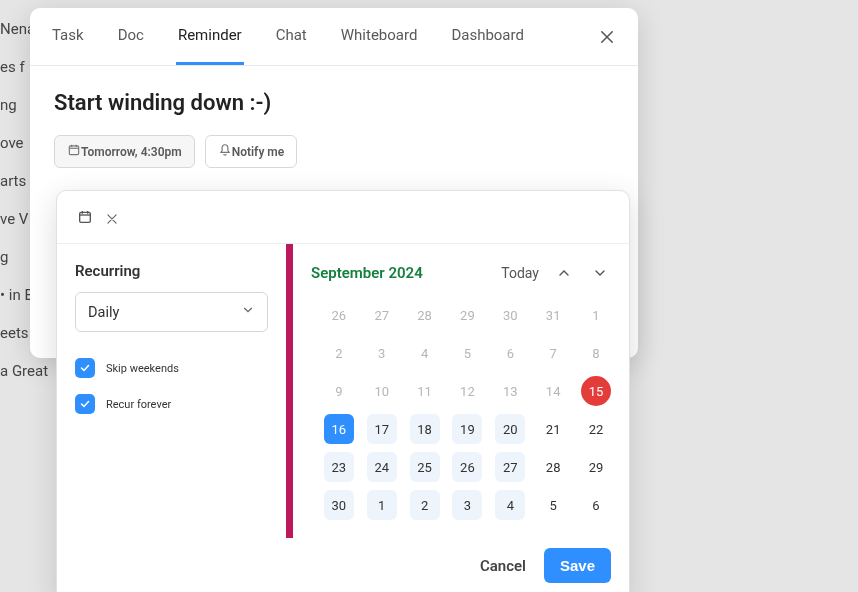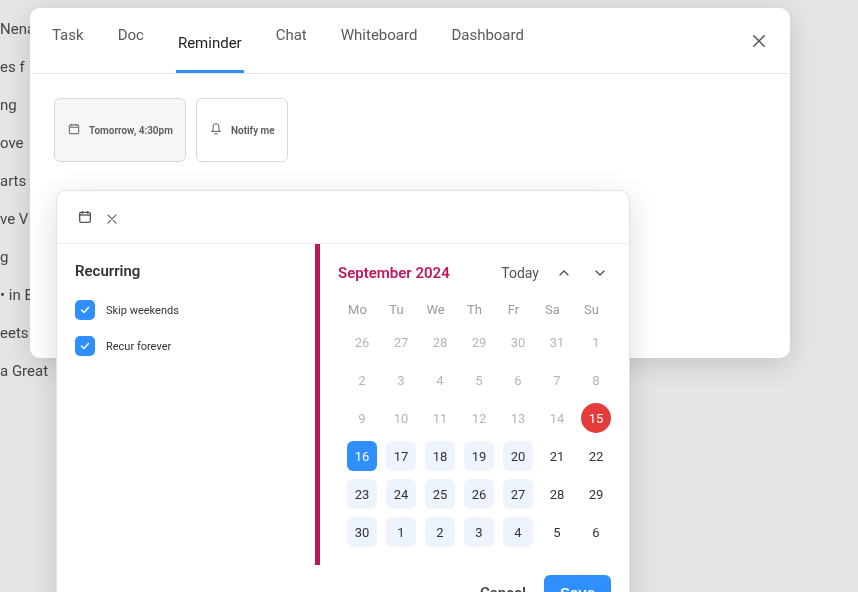--- a/index.html
+++ b/index.html
@@ -20,59 +20,59 @@
       font-size: 15px;
       line-height: 38px;
       background: #e5e5e5;
     }
     .backdrop .row { padding-left: 0; }
 
     .modal {
       position: absolute;
       left: 30px;
       top: 8px;
-      width: 760px;
+      width: 608px;
       min-height: 350px;
       background: #fff;
       border-radius: 10px;
       box-shadow: 0 6px 28px rgba(0,0,0,0.15);
     }
     .modal-header {
       display: flex;
       align-items: center;
       border-bottom: 1px solid #e8e8e8;
       padding: 0 20px;
     }
     .tabs { display: flex; gap: 30px; flex: 1; }
     .tab {
       padding: 18px 2px;
       font-size: 15px;
       color: #5a5a5a;
       cursor: pointer;
       border-bottom: 3px solid transparent;
     }
-    .tab.active { color: #222; border-bottom-color: #2f8fff; margin-top: 8px; }
+    .tab.active { color: #222; border-bottom-color: #2f8fff; }
     .close-x {
       width: 22px; height: 22px; cursor: pointer;
       color: #555; display: flex; align-items:center; justify-content:center;
     }
     .modal-body { padding: 24px 24px 24px 24px; position: relative; }
     .title {
       font-size: 22px;
       font-weight: 600;
       color: #222;
       margin-bottom: 20px;
     }
     .chip-row { display: flex; gap: 10px; }
     .chip {
-      display: inline-flex; align-items: center; gap: 8px;
-      padding: 23px 12px;
+      display: inline-flex; align-items: center; 
+      padding: 7px 12px;
       border: 1px solid #d8d8d8;
       border-radius: 6px;
-      font-size: 10px;
+      font-size: 12px;
       font-weight: 600;
       color: #5a5a5a;
       background: #f6f6f6;
       cursor: pointer;
     }
     .chip.plain { background: #fff; }
     .chip svg { width: 14px; height: 14px; }
 
     .create-btn {
       position: absolute;
@@ -110,22 +110,22 @@
       color: #666;
       cursor: pointer;
       display:flex; align-items:center;
     }
 
     .popover-body {
       display: flex;
       border-top: 1px solid #ededed;
     }
     .recur-col {
-      width: 263px;
-      border-right: 5px solid #be185d;
+      width: 236px;
+      border-right: 7px solid #be185d;
       padding: 18px 18px 14px 18px;
     }
     .recur-title { font-weight: 600; font-size: 15px; margin-bottom: 12px; color:#333; }
     .select {
       width: 100%;
       border: 1px solid #d7d7d7;
       border-radius: 6px;
       padding: 10px 12px;
       font-size: 14.5px;
       color: #333;
@@ -142,21 +142,21 @@
     .checkbox {
       width: 20px; height: 20px; border-radius: 5px;
       background: #2f8fff;
       display:flex; align-items:center; justify-content:center;
       cursor: pointer;
     }
     .checkbox svg { width: 12px; height: 12px; stroke: #fff; }
 
     .cal-col { flex:1; padding: 18px 18px 14px 18px; }
     .cal-head { display:flex; align-items:center; gap:14px; margin-bottom:12px; }
-    .cal-month { font-weight:600; font-size:15px; color:#be185d; }
+    .cal-month { font-weight:600; font-size:15px; color:#15803d; }
     .today-link { font-size:14px; color:#555; cursor:pointer; margin-left:auto; }
     .nav-chev { color:#555; cursor:pointer; display:flex; padding:3px; }
 
     .dow { display:grid; grid-template-columns: repeat(7, 1fr); text-align:center; }
     .dow span { font-size:13px; color:#9a9a9a; padding: 6px 0; }
     .grid { display:grid; grid-template-columns: repeat(7, 1fr); }
     .cell {
       height: 38px;
       display:flex; align-items:center; justify-content:flex-end;
       font-size:13px;
@@ -211,20 +211,21 @@
         <div class="tab">Whiteboard</div>
         <div class="tab">Dashboard</div>
       </div>
     <div class="close-x">
       <svg viewBox="0 0 24 24" width="18" height="18">
           <path d="M5 5 L19 19 M19 5 L5 19" stroke="currentColor" stroke-width="2" fill="none" stroke-linecap="round"></path>
         </svg>
     </div>
   </div>
   <div class="modal-body">
+    <div class="title">Start winding down :-)</div>
     <div class="chip-row">
       <div class="chip">
         <span>
           <svg viewBox="0 0 24 24">
               <rect x="4" y="5" width="16" height="15" rx="2" fill="none" stroke="#777" stroke-width="2"></rect>
               <path d="M4 9 H20" stroke="#777" stroke-width="2"></path>
               <path d="M8 3 V7 M16 3 V7" stroke="#777" stroke-width="2"></path>
             </svg>
         </span>
         <span>Tomorrow, 4:30pm</span>
@@ -253,20 +254,28 @@
     </span>
     <span class="clear">
       <svg viewBox="0 0 24 24" width="14" height="14">
           <path d="M5 5 L19 19 M19 5 L5 19" stroke="currentColor" stroke-width="2" fill="none" stroke-linecap="round"></path>
         </svg>
     </span>
   </div>
   <div class="popover-body">
     <div class="recur-col">
       <div class="recur-title">Recurring</div>
+      <div class="select">
+        <span>Daily</span>
+        <span class="chev">
+          <svg viewBox="0 0 24 24" width="14" height="14">
+              <path d="M6 9 L12 15 L18 9" fill="none" stroke="currentColor" stroke-width="2" stroke-linecap="round"></path>
+            </svg>
+        </span>
+      </div>
       <div class="check-row">
         <div class="checkbox">
           <svg viewBox="0 0 24 24">
               <path d="M5 12 L10 17 L19 7" fill="none" stroke-width="3" stroke-linecap="round"></path>
             </svg>
         </div>
         <span>Skip weekends</span>
       </div>
       <div class="check-row">
         <div class="checkbox">
@@ -285,29 +294,20 @@
           <svg viewBox="0 0 24 24" width="16" height="16">
               <path d="M6 15 L12 9 L18 15" fill="none" stroke="currentColor" stroke-width="2" stroke-linecap="round"></path>
             </svg>
         </span>
         <span class="nav-chev">
           <svg viewBox="0 0 24 24" width="16" height="16">
               <path d="M6 9 L12 15 L18 9" fill="none" stroke="currentColor" stroke-width="2" stroke-linecap="round"></path>
             </svg>
         </span>
       </div>
-      <div class="dow" id="dow">
-          <span>Mo</span>
-          <span>Tu</span>
-          <span>We</span>
-          <span>Th</span>
-          <span>Fr</span>
-          <span>Sa</span>
-          <span>Su</span>
-        </div>
       <div class="grid" id="calgrid">
           <div class="cell other">
             <div class="pill">26</div>
           </div>
           <div class="cell other">
             <div class="pill">27</div>
           </div>
           <div class="cell other">
             <div class="pill">28</div>
           </div>

